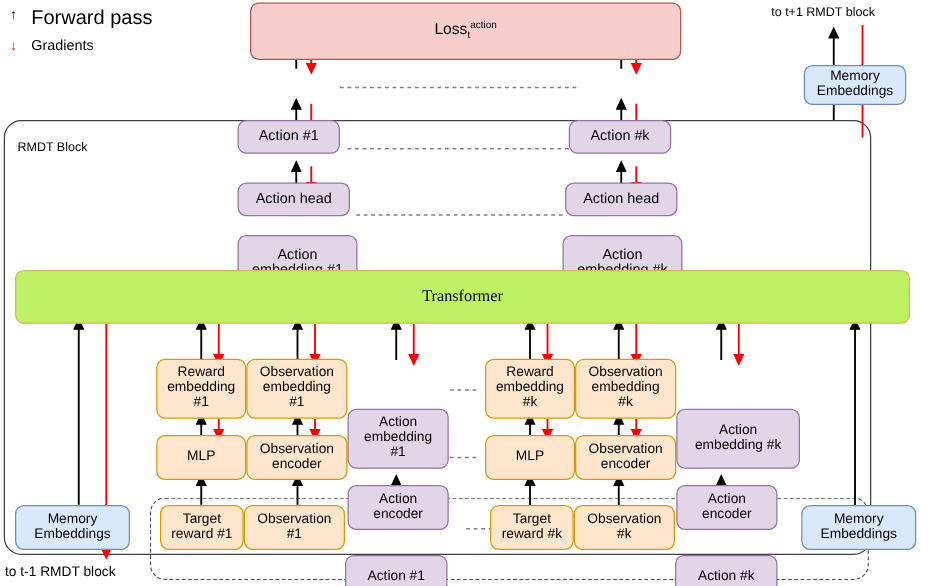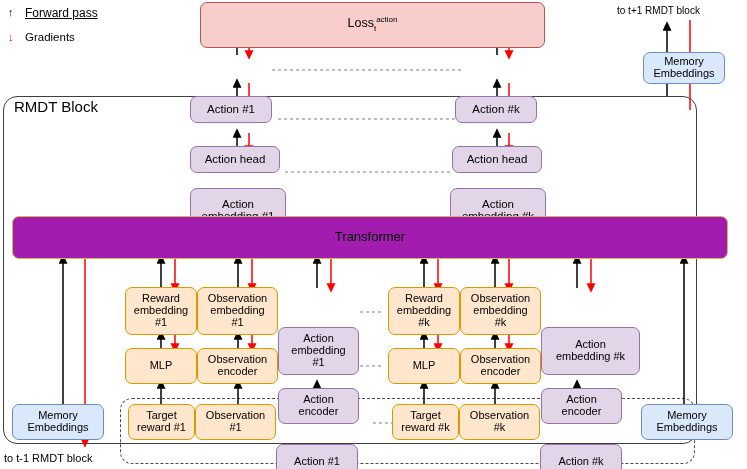--- a/index.html
+++ b/index.html
@@ -6,21 +6,21 @@
   body{width:747px;height:469px;position:relative;overflow:hidden;
        font-family:"Liberation Sans","DejaVu Sans",sans-serif;color:#000;}
   #stage{position:absolute;left:0;top:0;width:747px;height:469px;}
 
   .box{position:absolute;box-sizing:border-box;border-radius:7px;
        display:flex;align-items:center;justify-content:center;text-align:center;
        line-height:1.08;white-space:pre-line;}
 
   .purple{background:#e1d5e7;border:1.4px solid #9673a6;margin-top:40px;}
   .orange{background:#ffe6cc;border:1.4px solid #d79b00;}
-  .yellow{background:#a21caf;border:1.4px solid #d6b656;}
+  .yellow{background:#bef264;border:1.4px solid #d6b656;font-family:Liberation Serif, serif;}
   .pink{background:#f8cecc;border:1.4px solid #b85450;}
   .blue{background:#dae8fc;border:1.4px solid #6c8ebf;}
 
   .lbl{position:absolute;white-space:nowrap;}
 
   .rmdt{position:absolute;box-sizing:border-box;border:1.3px solid #3f3f3f;
         border-radius:14px;background:transparent;}
   .segbox{position:absolute;box-sizing:border-box;border:1.6px dashed #4d4d4d;
           border-radius:12px;background:transparent;}
 
@@ -29,27 +29,27 @@
 
   .sup{font-size:8px;vertical-align:super;}
   .sub{font-size:8px;vertical-align:sub;}
 </style>
 </head>
 <body>
 
 <div id="stage">
 
   <div class="lbl" style="left:8px;top:6px;font-size:11px;color:#000;">↑</div>
-  <div class="lbl" style="left:25px;top:6px;font-size:12px;text-decoration:underline;">Forward pass</div>
+  <div class="lbl" style="left:25px;top:6px;font-size:16px;">Forward pass</div>
 
   <div class="lbl" style="left:8px;top:31px;font-size:11px;color:#ff0000;">↓</div>
   <div class="lbl" style="left:25px;top:31px;font-size:11.5px;">Gradients</div>
 
   <div class="rmdt" style="left:3px;top:96px;width:694px;height:348px;"></div>
-  <div class="lbl" style="left:14px;top:98px;font-size:15px;">RMDT Block</div>
+  <div class="lbl" style="left:14px;top:113px;font-size:10px;">RMDT Block</div>
 
   <div class="segbox" style="left:120px;top:398px;width:575px;height:66px;"></div>
   <div class="lbl" style="left:341px;top:441px;font-size:11.5px;margin-top:42px;">Segment t</div>
 
   <svg id="wires">
     <defs>
       <marker id="bk" markerWidth="7" markerHeight="7" refX="3.2" refY="3" orient="auto">
         <path d="M0,0 L6.4,3 L0,6 z" fill="#000"></path>
       </marker>
       <marker id="rd" markerWidth="7" markerHeight="7" refX="3.2" refY="3" orient="auto">

